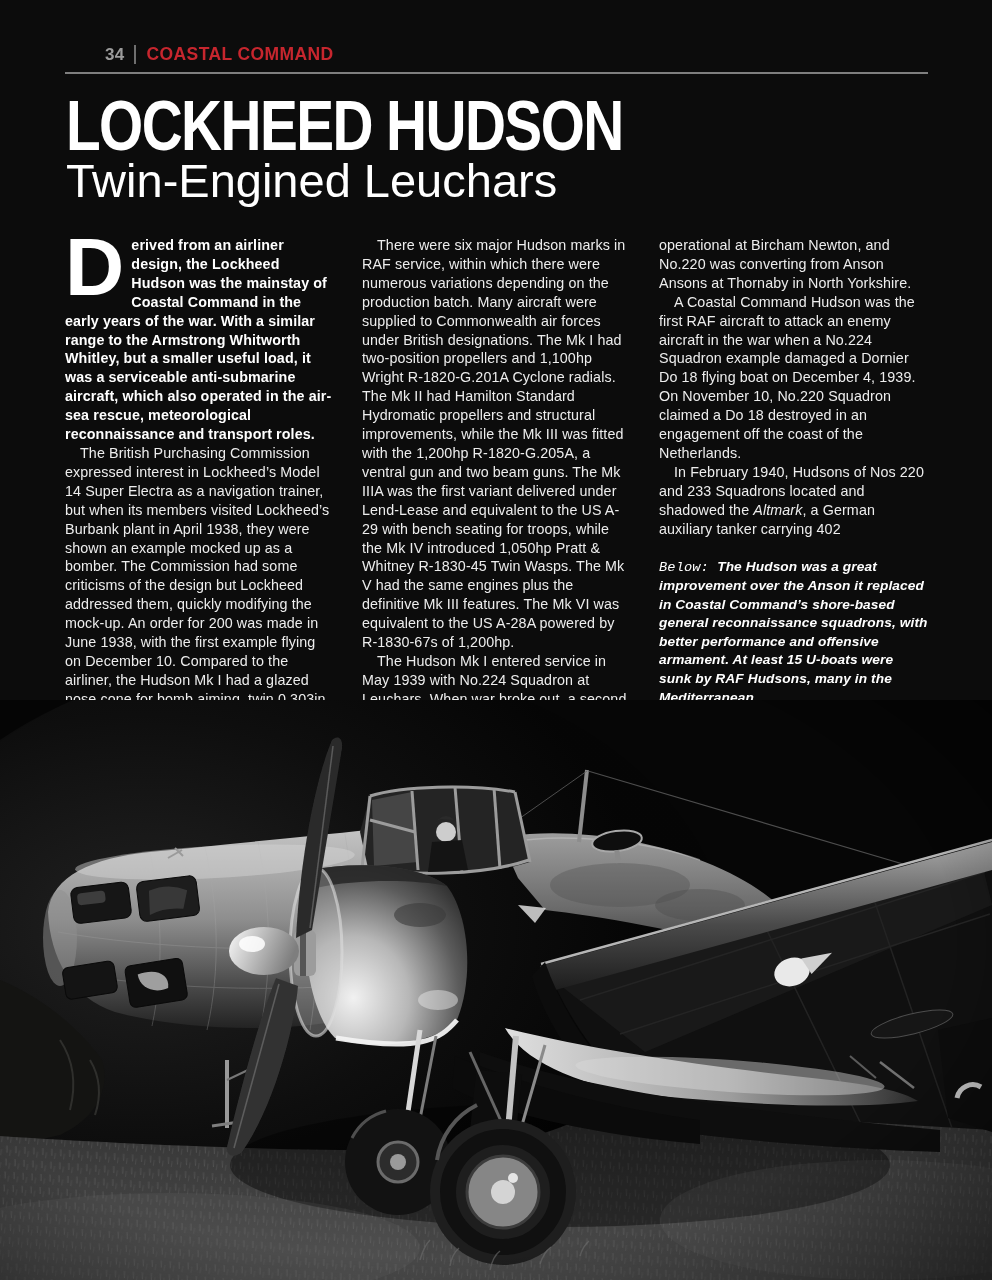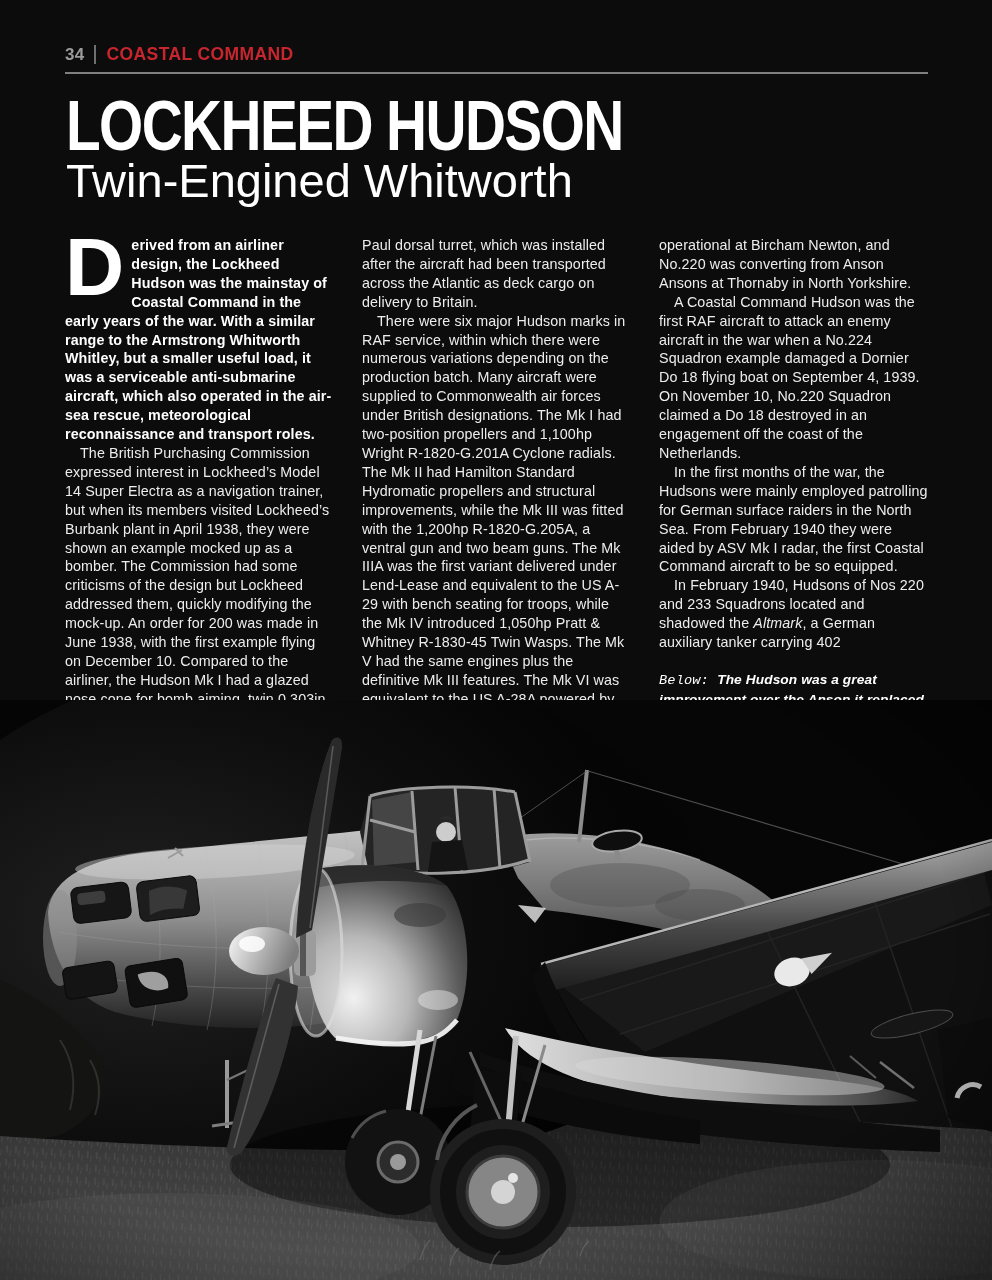--- a/index.html
+++ b/index.html
@@ -1,21 +1,21 @@
 <!DOCTYPE html>
 <html><head>
 <meta charset="utf-8">
 <style>
   html,body{margin:0;padding:0;background:#000;}
   .page{position:relative;width:992px;height:1280px;background:#0c0c0c;overflow:hidden;
         font-family:"Liberation Sans",sans-serif;color:#efefef;}
   
   .hdr{position:absolute;left:65px;top:44px;width:863px;}
   .hdr-row{display:flex;align-items:center;}
-  .pagenum{color:#9b9b9b;font-weight:bold;font-size:17px;letter-spacing:.3px;}
+  .pagenum{color:#9b9b9b;font-weight:bold;font-size:17px;letter-spacing:.3px;margin-left:40px;}
   .vbar{width:2px;height:19px;background:#6f6f6f;margin:0 11px 0 9px;}
   .section{color:#c7262e;font-weight:bold;font-size:17.5px;letter-spacing:.4px;}
   .hrule{margin-top:7px;height:2px;background:#7f7f7f;}
   
   .title{position:absolute;left:66px;top:90px;margin:0;color:#fff;font-size:71px;font-weight:bold;
          letter-spacing:-2px;line-height:1;white-space:nowrap;transform:scaleX(.8);transform-origin:left top;}
   .subtitle{position:absolute;left:66px;top:156px;margin:0;color:#fff;font-size:47px;font-weight:400;
             line-height:1.05;white-space:nowrap;letter-spacing:0;}
   
   .cols{position:absolute;left:65px;top:236px;width:863px;display:flex;gap:28px;}
@@ -40,36 +40,34 @@
   <header class="hdr">
     <div class="hdr-row">
       <span class="pagenum">34</span>
       <span class="vbar"></span>
       <span class="section">COASTAL COMMAND</span>
     </div>
     <div class="hrule"></div>
   </header>
 
   <h1 class="title">LOCKHEED HUDSON</h1>
-  <h2 class="subtitle">Twin-Engined Whitworth</h2>
+  <h2 class="subtitle">Twin-Engined Leuchars</h2>
 
   <div class="cols">
     <div class="col">
       <p class="intro"><span class="dropcap">D</span><span>erived from an airliner design, the Lockheed Hudson was the mainstay of Coastal Command in the early years of the war. With a similar range to the Armstrong Whitworth Whitley, but a smaller useful load, it was a serviceable anti-submarine aircraft, which also operated in the air-sea rescue, meteorological reconnaissance and transport roles.</span></p>
       <p class="ind">The British Purchasing Commission expressed interest in Lockheed’s Model 14 Super Electra as a navigation trainer, but when its members visited Lockheed’s Burbank plant in April 1938, they were shown an example mocked up as a bomber. The Commission had some criticisms of the design but Lockheed addressed them, quickly modifying the mock-up. An order for 200 was made in June 1938, with the first example flying on December 10. Compared to the airliner, the Hudson Mk I had a glazed nose cone for bomb aiming, twin 0.303in machine guns fixed to fire forward in front of the cockpit, a bomb bay with capacity for 3,300lb of bombs or depth charges and an opening for a Boulton</p>
     </div>
     <div class="col">
-      <p>Paul dorsal turret, which was installed after the aircraft had been transported across the Atlantic as deck cargo on delivery to Britain.</p>
       <p class="ind">There were six major Hudson marks in RAF service, within which there were numerous variations depending on the production batch. Many aircraft were supplied to Commonwealth air forces under British designations. The Mk I had two-position propellers and 1,100hp Wright R-1820-G.201A Cyclone radials. The Mk II had Hamilton Standard Hydromatic propellers and structural improvements, while the Mk III was fitted with the 1,200hp R-1820-G.205A, a ventral gun and two beam guns. The Mk IIIA was the first variant delivered under Lend-Lease and equivalent to the US A-29 with bench seating for troops, while the Mk IV introduced 1,050hp Pratt &amp; Whitney R-1830-45 Twin Wasps. The Mk V had the same engines plus the definitive Mk III features. The Mk VI was equivalent to the US A-28A powered by R-1830-67s of 1,200hp.</p>
       <p class="ind">The Hudson Mk I entered service in May 1939 with No.224 Squadron at Leuchars. When war broke out, a second squadron, No.233, was</p>
     </div>
     <div class="col">
       <p>operational at Bircham Newton, and No.220 was converting from Anson Ansons at Thornaby in North Yorkshire.</p>
-      <p class="ind">A Coastal Command Hudson was the first RAF aircraft to attack an enemy aircraft in the war when a No.224 Squadron example damaged a Dornier Do 18 flying boat on September 4, 1939. On November 10, No.220 Squadron claimed a Do 18 destroyed in an engagement off the coast of the Netherlands.</p>
-      <p class="ind">In the first months of the war, the Hudsons were mainly employed patrolling for German surface raiders in the North Sea. From February 1940 they were aided by ASV Mk I radar, the first Coastal Command aircraft to be so equipped.</p>
+      <p class="ind">A Coastal Command Hudson was the first RAF aircraft to attack an enemy aircraft in the war when a No.224 Squadron example damaged a Dornier Do 18 flying boat on December 4, 1939. On November 10, No.220 Squadron claimed a Do 18 destroyed in an engagement off the coast of the Netherlands.</p>
       <p class="ind"><span>In February 1940, Hudsons of Nos 220 and 233 Squadrons located and shadowed the </span><span class="ital">Altmark</span><span>, a German auxiliary tanker carrying 402</span></p>
       <p class="caption"><span class="lead">Below: </span><span class="body">The Hudson was a great improvement over the Anson it replaced in Coastal Command’s shore-based general reconnaissance squadrons, with better performance and offensive armament. At least 15 U-boats were sunk by RAF Hudsons, many in the Mediterranean.</span></p>
     </div>
   </div>
 
   <figure class="photo">
     <svg width="992" height="580" viewBox="0 0 992 580" xmlns="http://www.w3.org/2000/svg">
       <defs>
         <radialGradient id="glow" cx="32%" cy="45%" r="58%">
           <stop offset="0%" stop-color="#242424"></stop>

